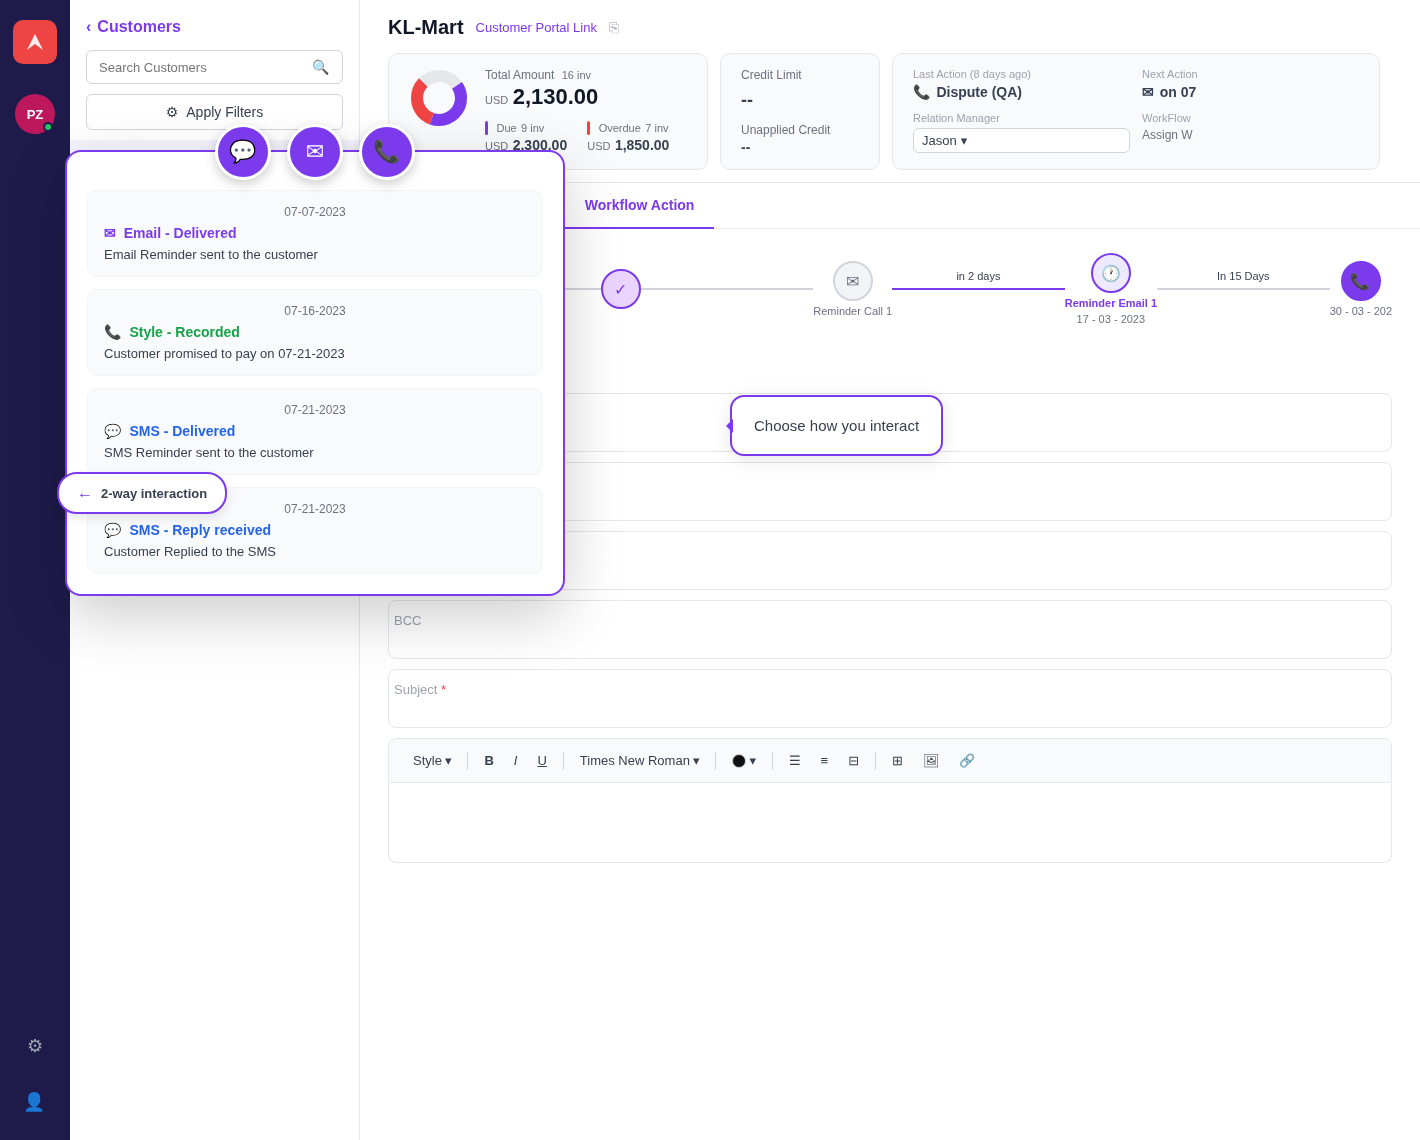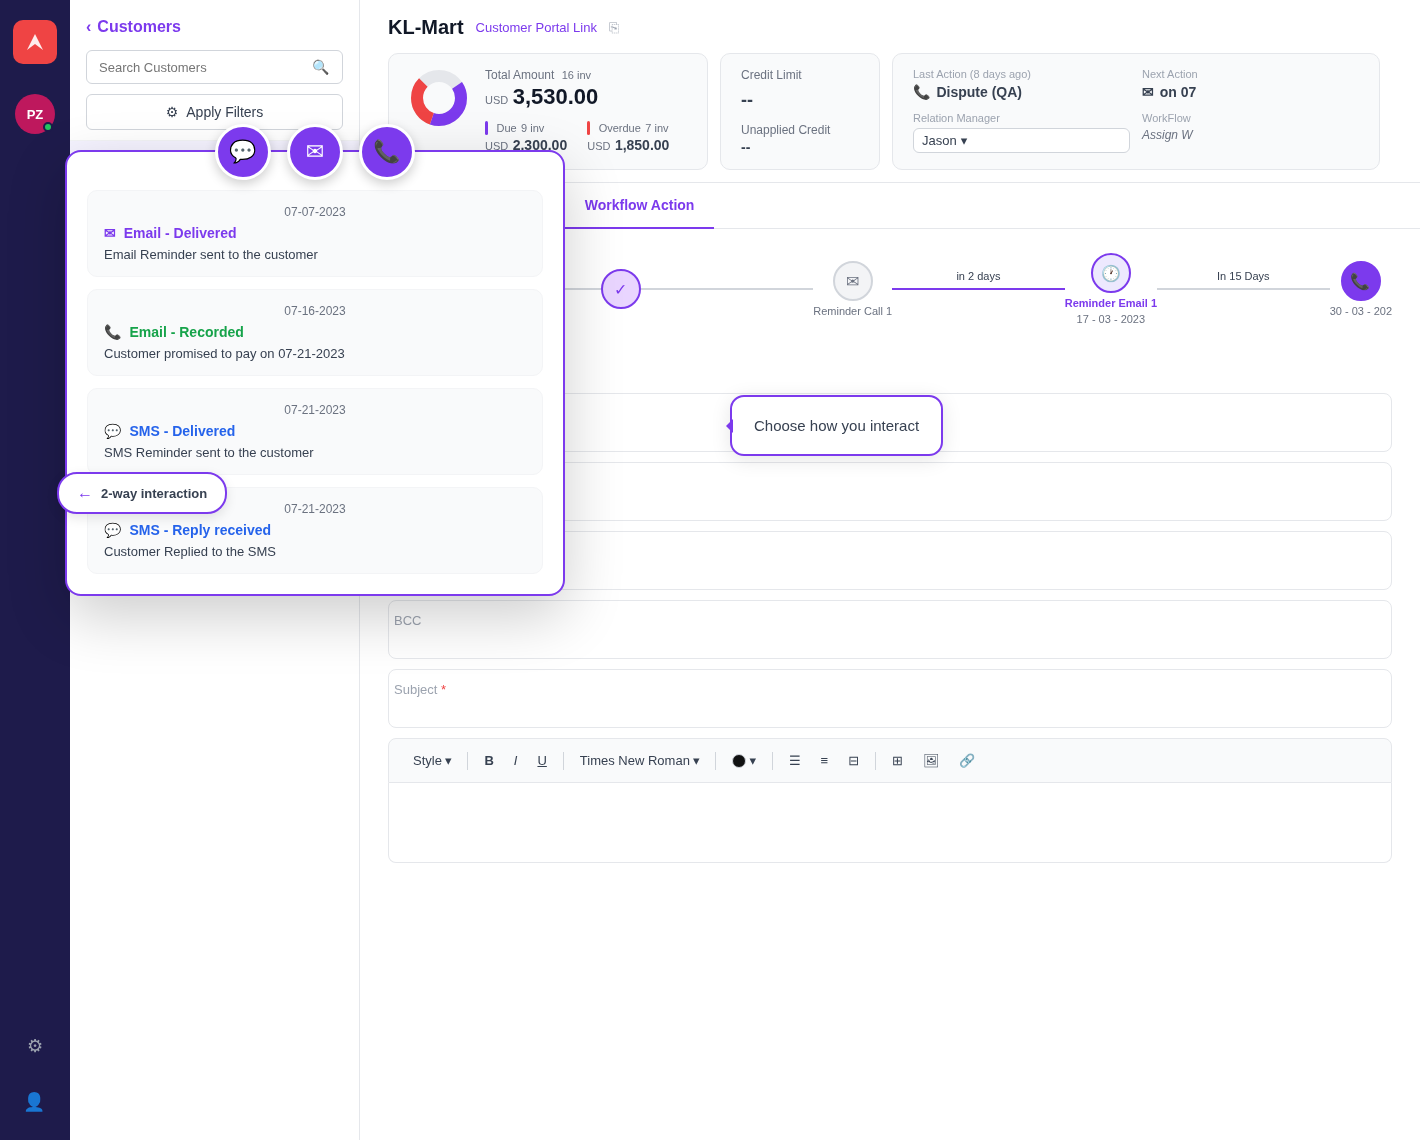--- a/index.html
+++ b/index.html
@@ -390,21 +390,21 @@
       background: #f9fafb;
       border: 1px solid #e5e7eb;
       border-radius: 10px;
       padding: 14px 20px;
       flex: 1;
       margin-right: 12px;
     }
 
     .action-label { font-size: 11px; color: #9ca3af; margin-bottom: 4px; }
     .action-value { font-size: 14px; font-weight: 600; color: #374151; display: flex; align-items: center; gap: 6px; }
-    .action-value-sm { font-size: 12px; color: #6b7280; font-style: italic; }
+    .action-value-sm { font-size: 12px; color: #6b7280; }
     .action-row { display: flex; gap: 12px; }
     .action-col { flex: 1; }
 
     .relation-select {
       border: 1px solid #d1d5db;
       border-radius: 6px;
       padding: 4px 8px;
       font-size: 13px;
       color: #374151;
       background: white;
@@ -703,21 +703,21 @@
           <span>✉</span>
           <span>Email - Delivered</span>
         </div>
         <div class="timeline-desc">Email Reminder sent to the customer</div>
       </div>
 
       <div class="timeline-entry">
         <div class="timeline-date">07-16-2023</div>
         <div class="timeline-type type-call">
           <span>📞</span>
-          <span>Email - Recorded</span>
+          <span>Style - Recorded</span>
         </div>
         <div class="timeline-desc">Customer promised to pay on 07-21-2023</div>
       </div>
 
       <div class="timeline-entry">
         <div class="timeline-date">07-21-2023</div>
         <div class="timeline-type type-sms">
           <span>💬</span>
           <span>SMS - Delivered</span>
         </div>
@@ -762,21 +762,21 @@
                 <circle cx="30" cy="30" r="22" fill="none" stroke="#ef4444" stroke-width="12" stroke-dasharray="44 94" stroke-dashoffset="-76" transform="rotate(-90 30 30)"></circle>
               </svg>
             </div>
             <div class="stats-main">
               <div class="stats-label">
                 <span>Total Amount</span>
                 <span style="color:#6b7280; font-size:11px; margin-left:4px;margin-top:44px;">16 inv</span>
               </div>
               <div>
                 <span class="stats-currency">USD</span>
-                <span class="stats-amount">3,530.00</span>
+                <span class="stats-amount">2,130.00</span>
               </div>
               <div class="stats-sub-row">
                 <div class="stats-sub-item">
                   <span class="due-bar"></span>
                   <span class="stats-label-sm">Due</span>
                   <span class="stats-label-sm">9 inv</span>
                   <br>
                   <span class="stats-currency">USD</span>
                   <span class="stats-amount-sm">2,300.00</span>
                 </div>

